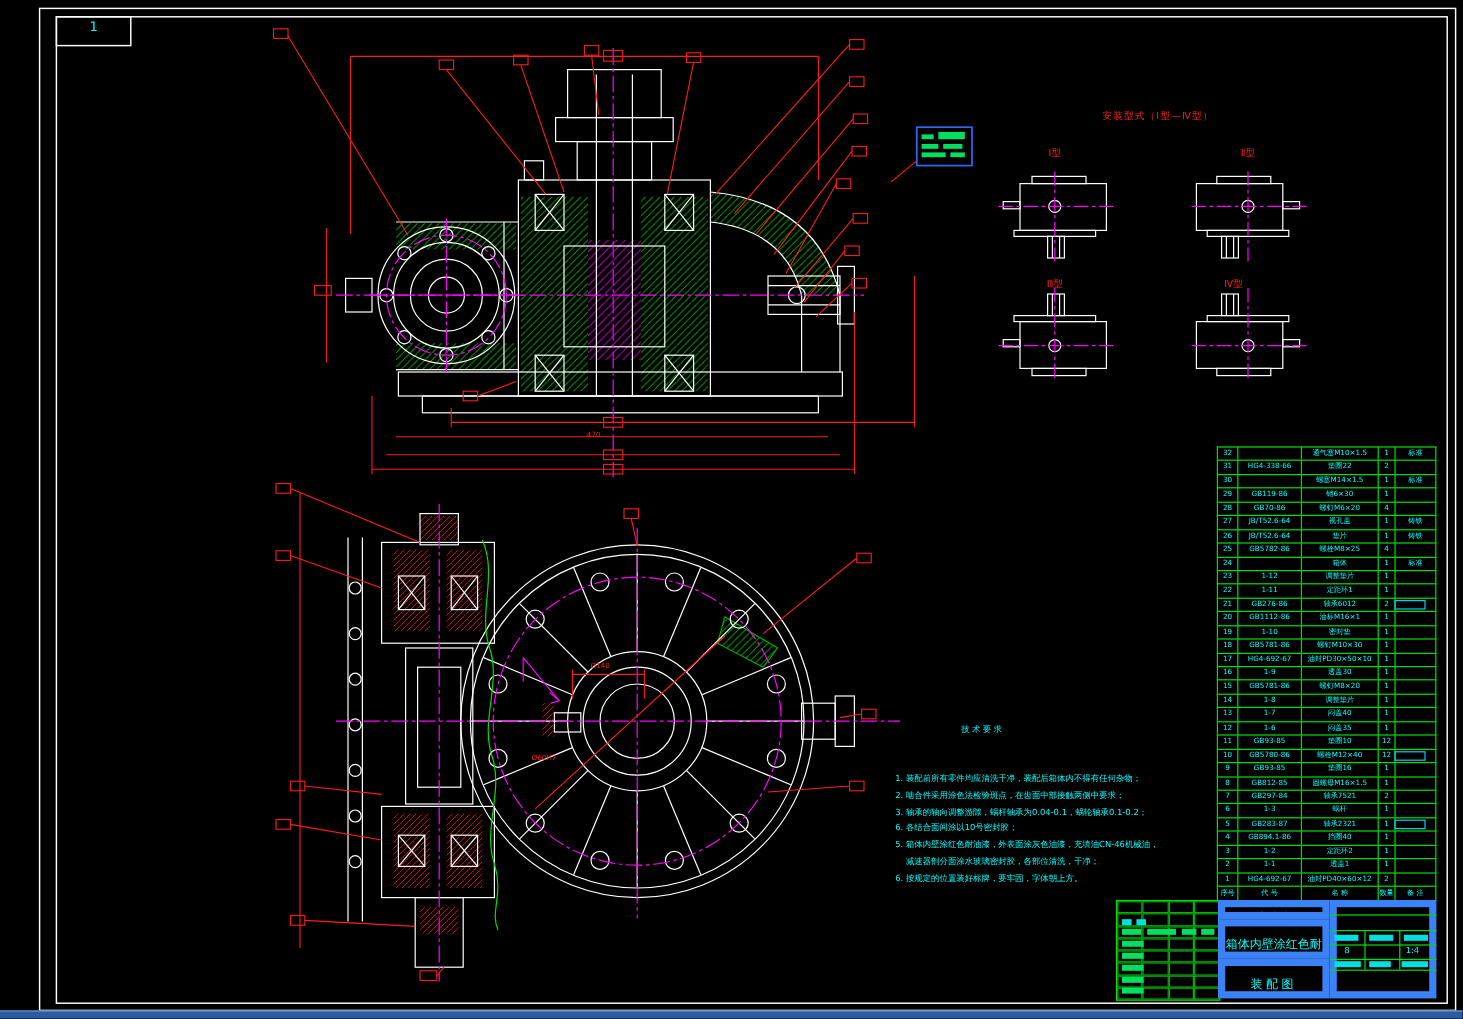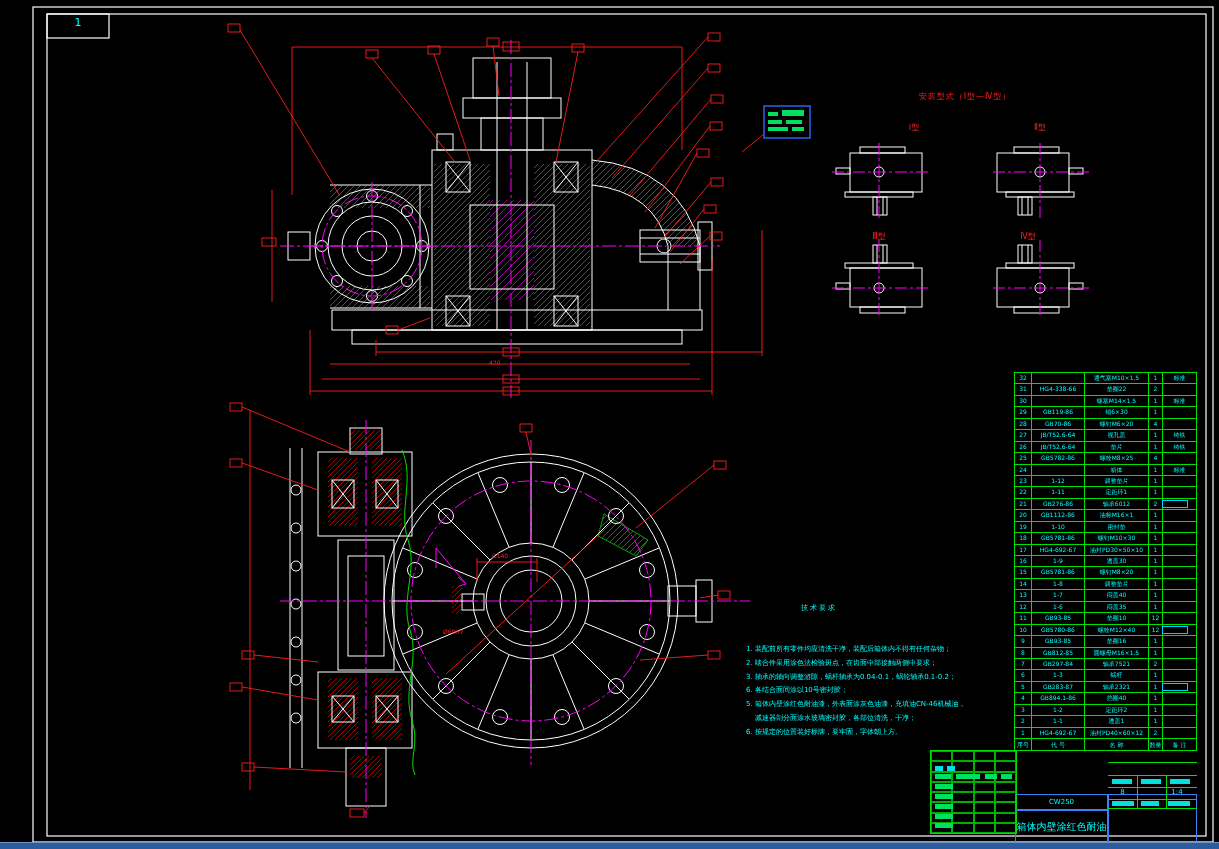--- a/index.html
+++ b/index.html
@@ -19,21 +19,21 @@
   .bom-rows{display:grid;grid-template-rows:repeat(32,11.45px);}
   .bom-row{display:grid;grid-template-columns:17px 53px 64px 14px 35px;}
   .bom-row>div{border-left:1px solid #00e000;border-top:1px solid #00e000;
       color:#00ffff;font-size:6px;line-height:10px;text-align:center;overflow:hidden;white-space:nowrap;}
   .bom-row>div:last-child{border-right:1px solid #00e000;}
   .bom-head{display:grid;grid-template-columns:17px 53px 64px 14px 35px;height:11.6px;border-bottom:1px solid #00e000;}
   .bom-head>div{border-left:1px solid #00e000;border-top:1px solid #00e000;color:#00ffff;font-size:6px;line-height:11px;text-align:center;overflow:hidden;}
   .bom-head>div:last-child{border-right:1px solid #00e000;}
   .sel-box{position:absolute;width:24px;height:6px;border:1px solid #00d0ff;}
   
-  .tb-cell{position:absolute;border:1px solid #3b82f6;box-sizing:border-box;color:#00ffff;overflow:hidden;margin-top:44px;}
+  .tb-cell{position:absolute;border:6px solid #3b82f6;box-sizing:border-box;color:#00ffff;overflow:hidden;}
   .tb-grid{position:absolute;display:grid;}
   .tb-grid>div{border:0.5px solid #00b000;}
   .gbar{position:absolute;background:#00e060;}
   .cbar{position:absolute;background:#00e0e0;}
   .dimtext{position:absolute;color:#ff2020;font-size:6px;line-height:7px;white-space:nowrap;}
   .itlabel{position:absolute;color:#ff2020;font-size:8px;width:34px;text-align:center;white-space:nowrap;}
 </style>
 </head>
 <body>
 
@@ -378,21 +378,21 @@
         <rect x="768" y="127" width="20" height="4"></rect>
           <rect x="792" y="127" width="12" height="4"></rect>
       </g>
       <line x1="742" y1="152" x2="764" y2="134" stroke="#ff1e1e" stroke-width="0.9"></line>
     </g>
   </svg>
 
   <div class="abs cyan ctr" style="left:47px;top:16px;width:62px;font-size:11px;">1</div>
 
   <div class="abs red ctr" style="left:885px;top:91px;width:160px;font-size:8px;letter-spacing:1px;">安装型式（Ⅰ型—Ⅳ型）</div>
-  <div class="itlabel" style="left:897px;top:122px;font-family:Liberation Mono, monospace;">Ⅰ型</div>
+  <div class="itlabel" style="left:862px;top:122px;font-family:Liberation Mono, monospace;">Ⅰ型</div>
   <div class="itlabel" style="left:1023px;top:122px;">Ⅱ型</div>
   <div class="itlabel" style="left:862px;top:231px;">Ⅲ型</div>
   <div class="itlabel" style="left:1011px;top:231px;">Ⅳ型</div>
 
   <div class="dimtext" style="left:489px;top:359px;">470</div>
   <div class="dimtext" style="left:492px;top:552px;">Ø140</div>
   <div class="dimtext" style="left:443px;top:628px;">Ø60H7</div>
 
   <div class="tech">
     <div class="t-title">技术要求</div>

